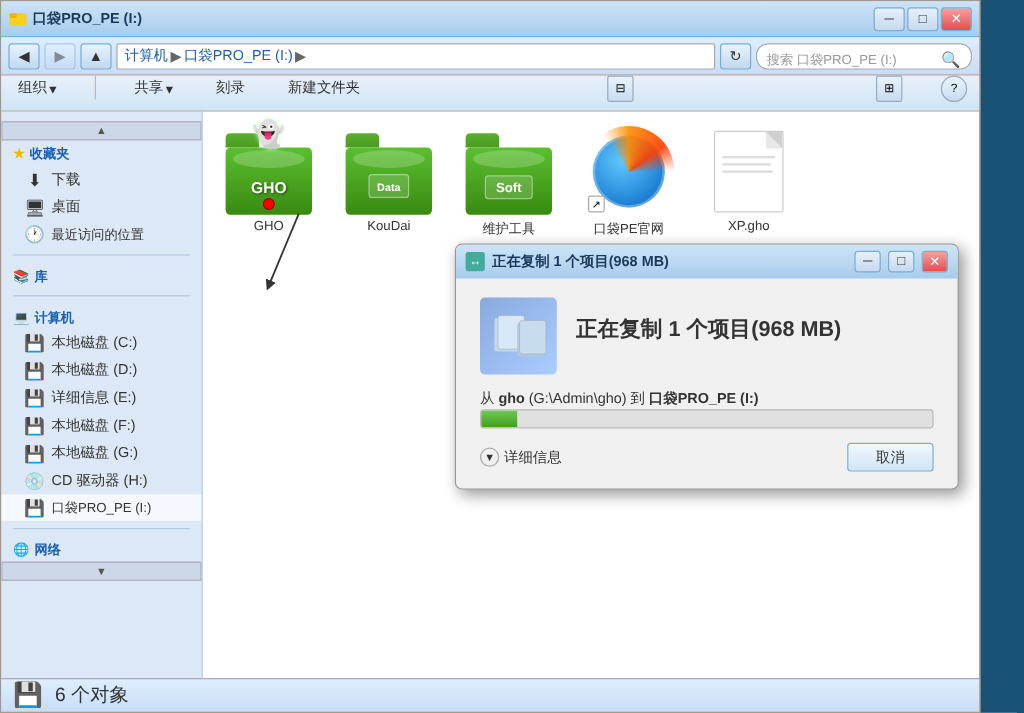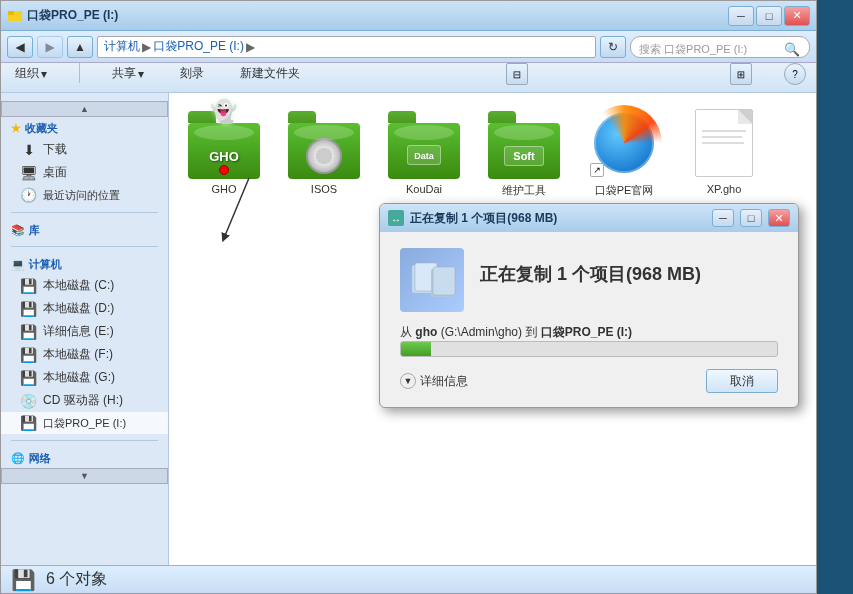--- a/index.html
+++ b/index.html
@@ -587,31 +587,20 @@
           <div class="folder-body" style="background: linear-gradient(to bottom, #5abf30, #3a8a10); display:flex; align-items:center; justify-content:center; padding-top:10px;">
             <span style="font-size:13px; font-weight:bold; color:white; text-shadow:1px 1px 2px rgba(0,0,0,0.5);">GHO</span>
           </div>
           <div class="folder-shine"></div>
 
           <div style="position:absolute; bottom:4px; left:50%; transform:translateX(-50%); width:10px; height:10px; background:red; border-radius:50%; border:1px solid #900;"></div>
         </div>
         <span class="file-name">GHO</span>
       </div>
 
-      <div class="file-item">
-        <div class="folder-icon">
-          <div class="folder-tab" style="background: linear-gradient(to bottom, #5aaf30, #4a9a20);"></div>
-          <div class="folder-body" style="background: linear-gradient(to bottom, #5abf30, #3a8a10); display:flex; align-items:center; justify-content:center; padding-top:10px;">
-
-            <div style="width:36px; height:36px; background: radial-gradient(circle, #ccc 8px, #e8e8e8 8px, #b0b0b0 18px); border-radius:50%; border:2px solid #999;"></div>
-          </div>
-          <div class="folder-shine"></div>
-        </div>
-        <span class="file-name">ISOS</span>
-      </div>
 
       <div class="file-item">
         <div class="folder-icon">
           <div class="folder-tab" style="background: linear-gradient(to bottom, #5aaf30, #4a9a20);"></div>
           <div class="folder-body" style="background: linear-gradient(to bottom, #5abf30, #3a8a10); display:flex; flex-direction:column; align-items:center; justify-content:center; padding-top:10px;">
 
             <div style="background: rgba(255,255,255,0.15); border:1px solid rgba(255,255,255,0.4); border-radius:3px; padding:2px 6px; margin-bottom:2px;">
               <span style="font-size:9px; color:white; font-weight:bold;">Data</span>
             </div>
           </div>

